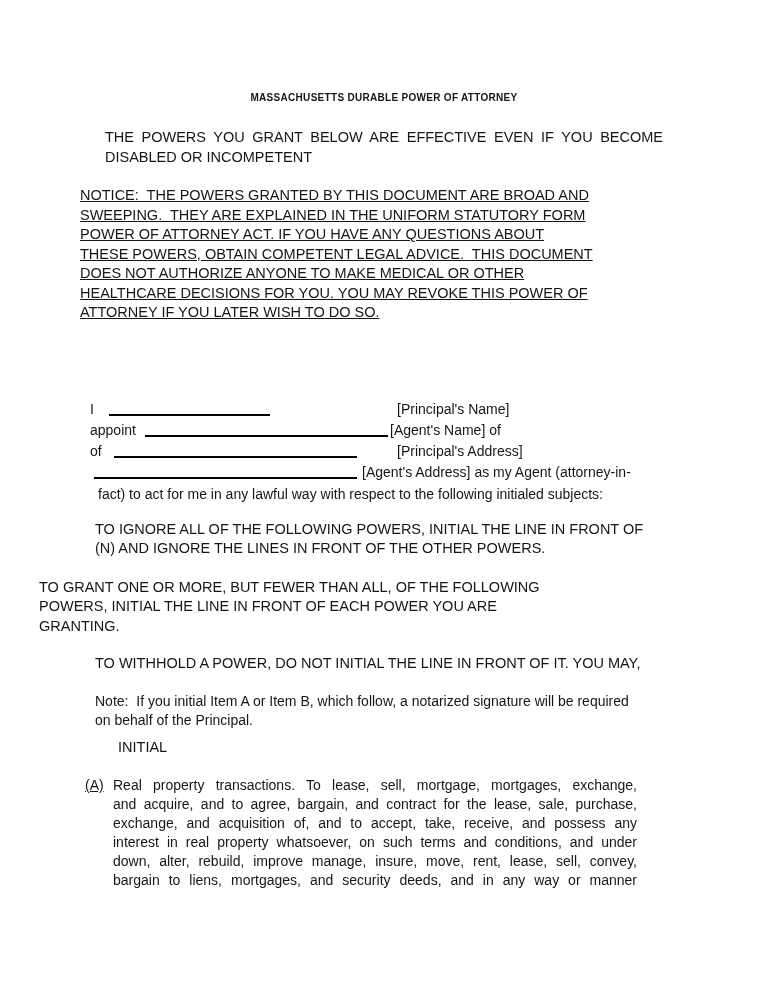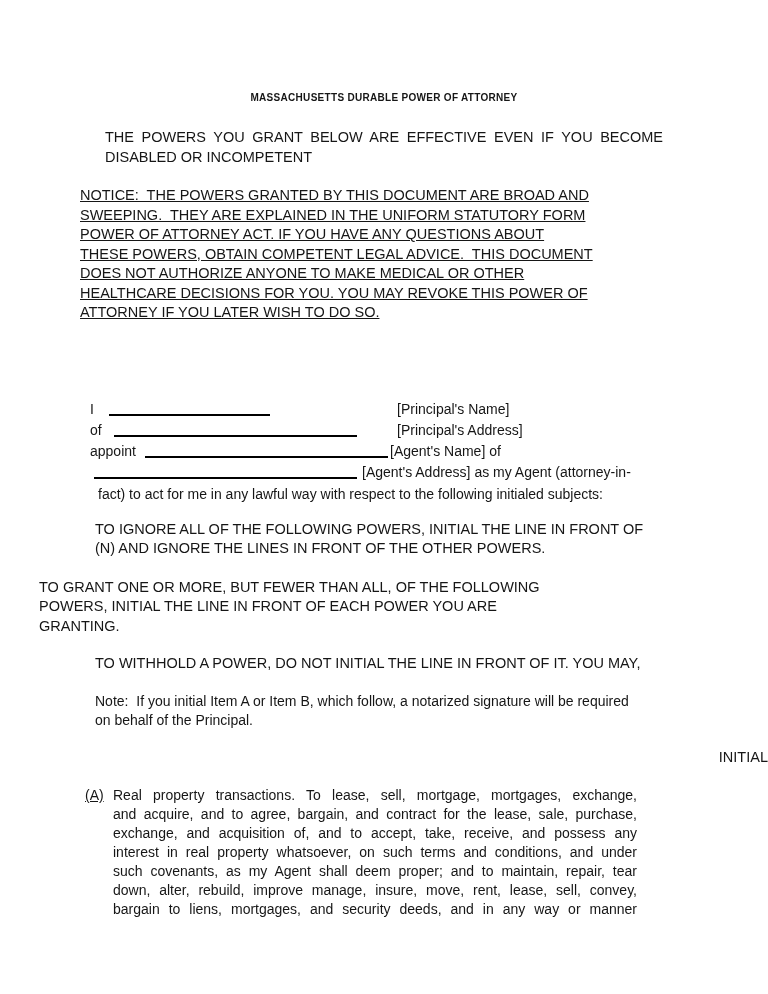--- a/index.html
+++ b/index.html
@@ -51,24 +51,23 @@
   .blank-2 { margin-left: 12px; width: 243px; }
   .blank-3 { margin-left: 9px;  width: 243px; }
   .blank-4 { margin-left: 4px;  width: 263px; }
   .continuation { margin-left: 8px; line-height: 22px; white-space: pre; }
 
   .para-grant-all { margin: 15px 0 0 95px; }
   .para-grant-one { margin: 19px 0 0 39px; }
   .para-withhold  { margin: 18px 0 0 95px; }
   .para-note      { margin: 18px 0 0 95px; }
   .initial-heading {
-    margin: 17px 0 0 118px;
+    margin: 7px 0 0 118px;
     font-size: 14.5px;
     line-height: 19.5px;
-    text-align: right;
   }
   .item-a {
     position: relative;
     margin: 19px 0 0 85px;
     padding-left: 28px;
     width: 524px;
     font-size: 14px;
   }
   .item-a .ln {
     line-height: 19px;
@@ -106,25 +105,25 @@
       <div class="ln">ATTORNEY IF YOU LATER WISH TO DO SO.</div>
     </div>
 
   <div class="appointment">
 
     <div class="form-row">
       <span class="lead lead-1"><span>I</span><span class="blank blank-1"></span></span><span>[Principal's Name]</span>
     </div>
 
     <div class="form-row">
-      <span class="lead lead-2"><span>of</span><span class="blank blank-2"></span></span><span>[Principal's Address]</span>
+      <span class="lead lead-3"><span>appoint</span><span class="blank blank-3"></span></span><span>[Agent's Name] of</span>
     </div>
 
     <div class="form-row">
-      <span class="lead lead-3"><span>appoint</span><span class="blank blank-3"></span></span><span>[Agent's Name] of</span>
+      <span class="lead lead-2"><span>of</span><span class="blank blank-2"></span></span><span>[Principal's Address]</span>
     </div>
 
     <div class="form-row">
       <span class="lead lead-4"><span class="blank blank-4"></span></span><span>[Agent's Address] as my Agent (attorney-in-</span>
     </div>
 
     <div class="continuation">fact) to act for me in any lawful way with respect to the following initialed subjects:</div>
   </div>
 
   <div class="para caps para-grant-all">
@@ -149,19 +148,18 @@
 
   <div class="initial-heading">INITIAL</div>
 
   <div class="item-a">
     <span class="marker">(A)</span>
     <div class="para">
         <div class="ln">Real property transactions. To lease, sell, mortgage, mortgages, exchange,</div>
         <div class="ln">and acquire, and to agree, bargain, and contract for the lease, sale, purchase,</div>
         <div class="ln">exchange, and acquisition of, and to accept, take, receive, and possess any</div>
         <div class="ln">interest in real property whatsoever, on such terms and conditions, and under</div>
-        <div class="ln">such covenants, as my Agent shall deem proper; and to maintain, repair, tear</div>
         <div class="ln">down, alter, rebuild, improve manage, insure, move, rent, lease, sell, convey,</div>
         <div class="ln">bargain to liens, mortgages, and security deeds, and in any way or manner</div>
       </div>
   </div>
 
 </div>
 
 </body></html>

